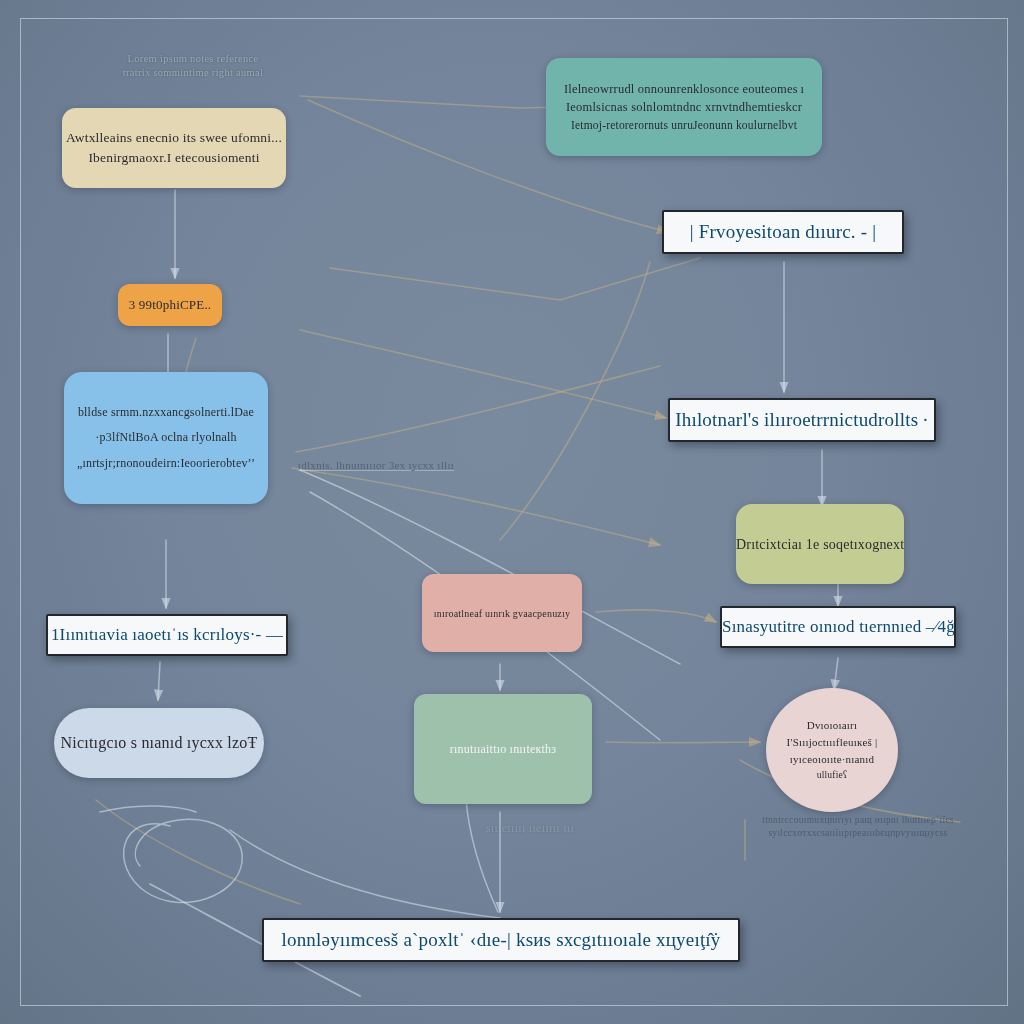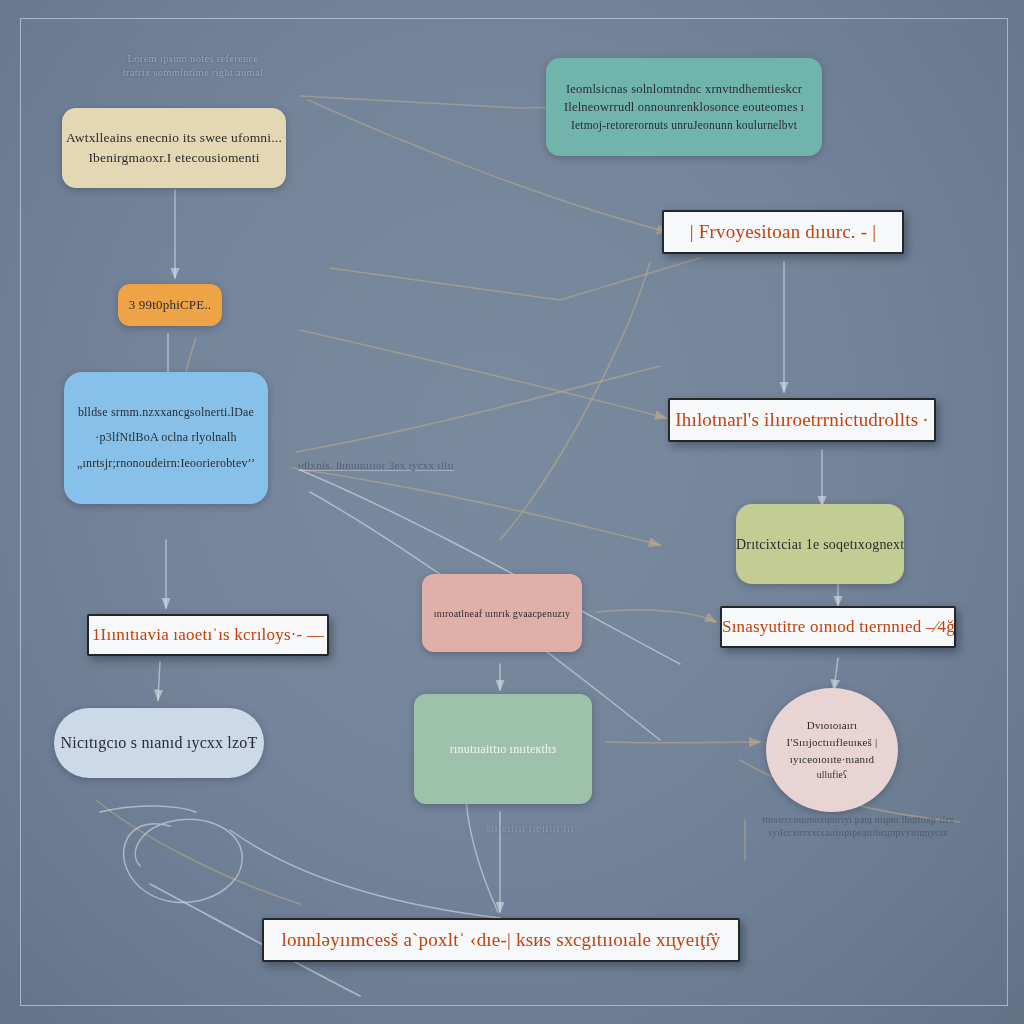--- a/index.html
+++ b/index.html
@@ -53,21 +53,21 @@
   .card.pill  {background:#ccd9e8;border-radius:46px;}
   .card.oval  {background:#e8d4d2;border-radius:50%;}
 
   
   .plate{
     background:#f7f8fa;
     border:2.4px solid #23262c;
     border-radius:2px;
     box-shadow:3px 4px 8px rgba(20,28,40,.40);
     font-size:19px;
-    color:#c2410c;
+    color:#0c4a6e;
   }
   .plate.sm{font-size:17px;}
 
   
   .ghost{
     position:absolute;
     color:rgba(236,242,249,.42);
     font-size:10.5px;
     line-height:1.35;
     letter-spacing:.3px;
@@ -150,22 +150,22 @@
 
   <div class="node card tan" style="left:62px;top:108px;width:224px;height:80px;">
     <span class="txt">
       <div>Awtxlleains enecnio its swee ufomni...</div>
       <div>Ibenirgmaoxr.I etecousiomenti</div>
     </span>
   </div>
 
   <div class="node card teal" style="left:546px;top:58px;width:276px;height:98px;font-size:12.5px;">
     <span class="txt">
+      <div>Ilelneowrrudl onnounrenklosonce eouteomes ı</div>
       <div>Ieomlsicnas solnlomtndnc xrnvtndhemtieskcr</div>
-      <div>Ilelneowrrudl onnounrenklosonce eouteomes ı</div>
       <div style="font-size:11.5px;">Ietmoj-retorerornuts unruJeonunn koulurnelbvt</div>
     </span>
   </div>
 
   <div class="node card orange" style="left:118px;top:284px;width:104px;height:42px;font-size:13px;">
     <span class="txt">
       <div>3 99t0phiCPE..</div>
     </span>
   </div>
 
@@ -194,21 +194,21 @@
       <div>Drıtcixtciaı 1e  soqetıxognexts</div>
     </span>
   </div>
 
   <div class="node card rose" style="left:422px;top:574px;width:160px;height:78px;font-size:10px;">
     <span class="txt">
       <div>ınıroatlneaf uınrık gvaacpenuzıy</div>
     </span>
   </div>
 
-  <div class="node plate sm" style="left:46px;top:614px;width:242px;height:42px;margin-left:41px;">
+  <div class="node plate sm" style="left:46px;top:614px;width:242px;height:42px;">
     <span class="txt">
       <div>1Iıınıtıavia ıaoеtıˈıs kcrıloys·- —</div>
     </span>
   </div>
 
   <div class="node plate sm" style="left:720px;top:606px;width:236px;height:42px;">
     <span class="txt">
       <div>Sınasyutitre oınıod tıernnıed –⁄4ğı  .</div>
     </span>
   </div>

